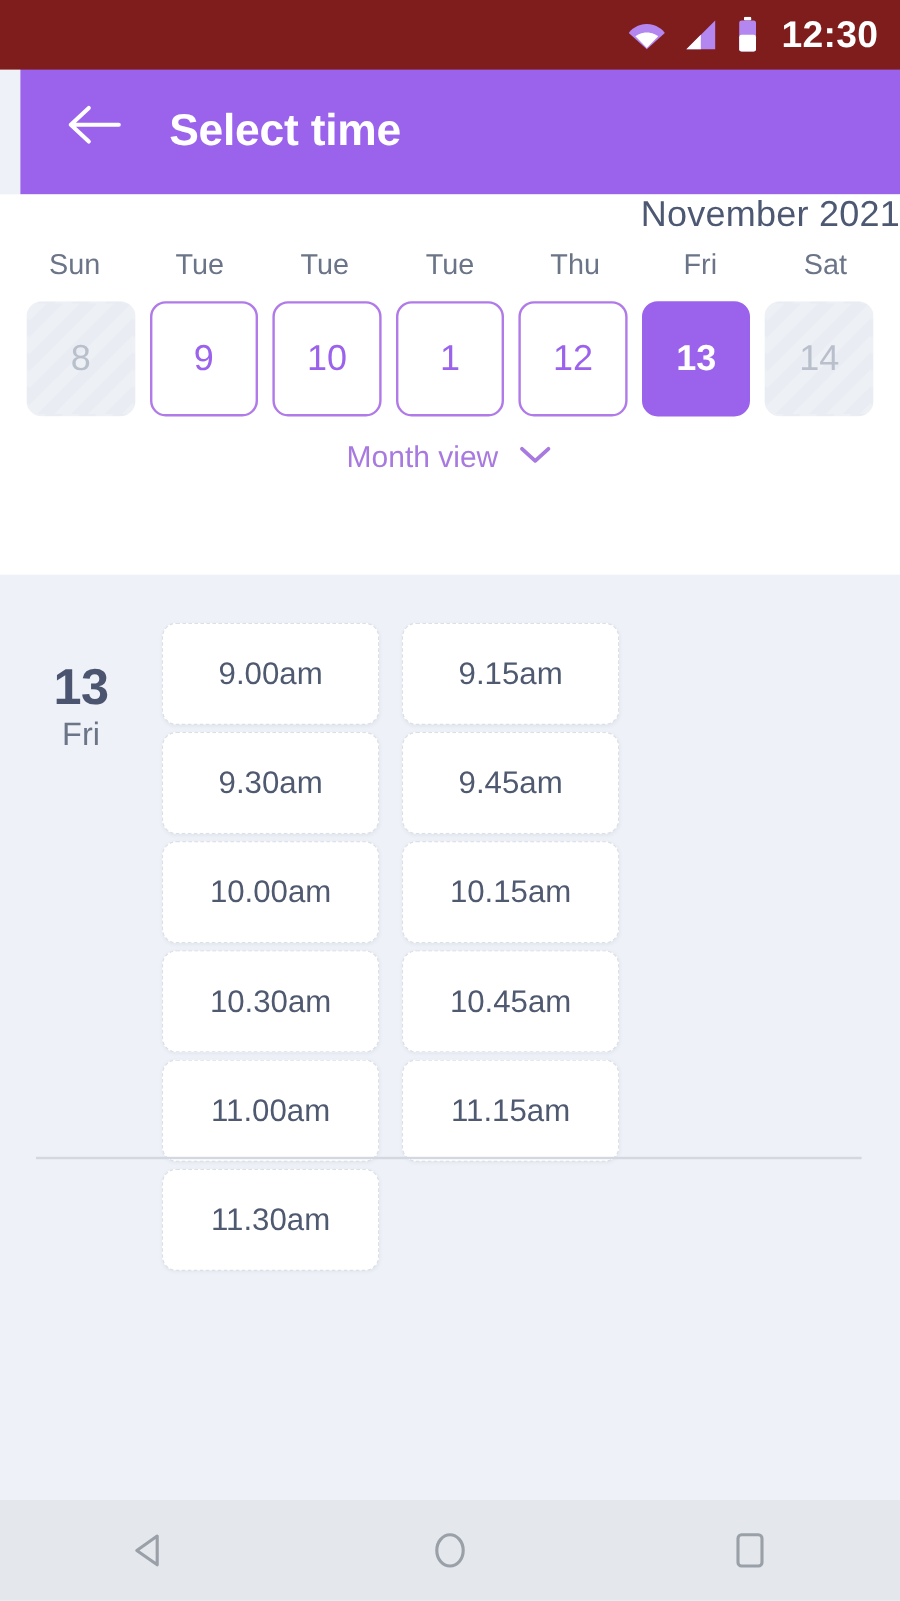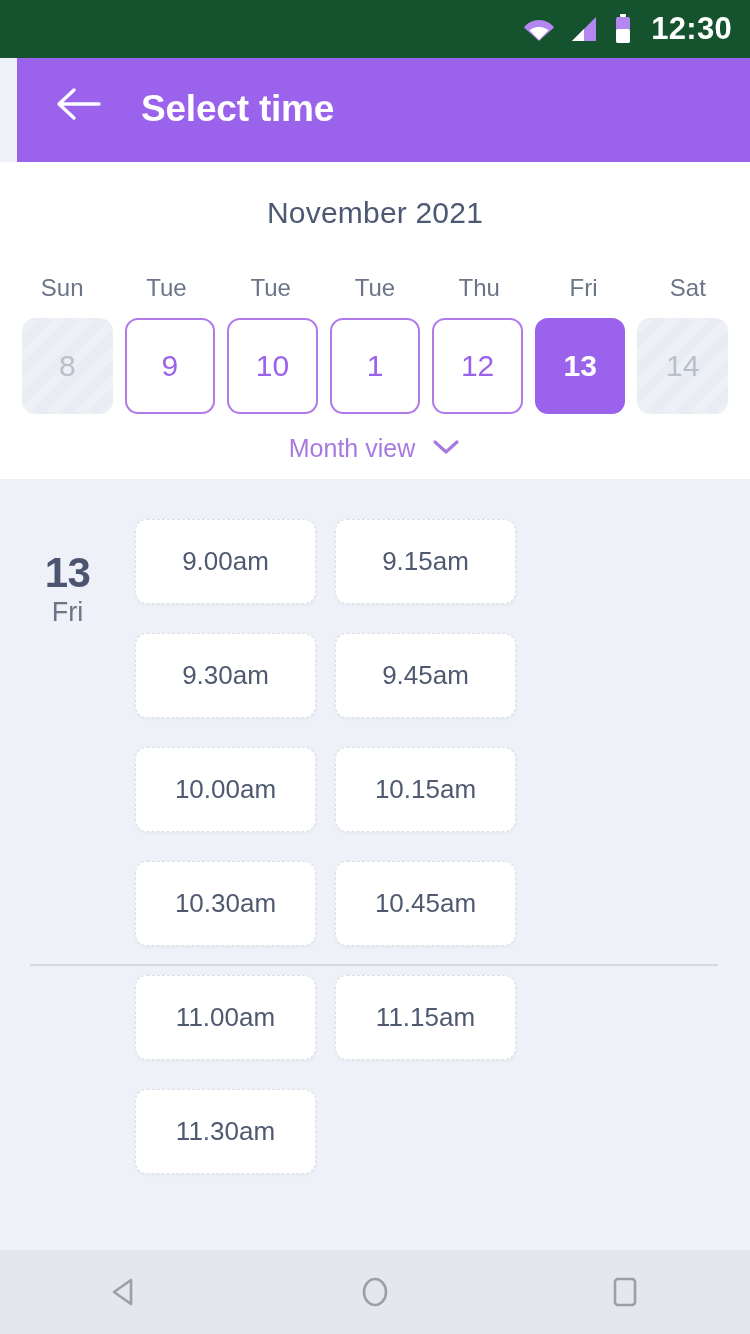--- a/index.html
+++ b/index.html
@@ -15,21 +15,21 @@
     background: #eef1f7;
     position: relative;
   }
 
   
   .status-bar {
     position: absolute;
     top: 0; left: 0;
     width: 750px;
     height: 58px;
-    background: #14532d;
+    background: #7f1d1d;
     display: flex;
     align-items: center;
     justify-content: flex-end;
     padding-right: 18px;
     gap: 14px;
   }
   .status-icon { display: flex; align-items: center; justify-content: center; }
   .status-time {
     color: #ffffff;
     font-size: 31px;
@@ -71,29 +71,28 @@
 
   
   .calendar-panel {
     position: absolute;
     top: 162px; left: 0;
     width: 750px;
     height: 317px;
     background: #ffffff;
   }
   .month-title {
-    text-align: center;
+    text-align: right;
     font-size: 30px;
     color: #4d5872;
-    padding-top: 34px;
     letter-spacing: 0.2px;
   }
   .weekday-row {
     display: flex;
-    margin-top: 44px;
+    margin-top: 11px;
     padding: 0 10px;
   }
   .weekday-cell {
     flex: 1;
     text-align: center;
     font-size: 24px;
     color: #6b7587;
   }
   .days-row {
     display: flex;
@@ -176,21 +175,21 @@
   .day-label .dow {
     font-size: 27px;
     color: #6b7587;
     margin-top: 2px;
   }
 
   .slot-grid {
     flex: 1;
     display: flex;
     flex-wrap: wrap;
-    gap: 29px 19px;
+    gap: 6px 19px;
     padding-right: 46px;
   }
   .slot-card {
     width: 181px;
     height: 85px;
     background: #ffffff;
     border-radius: 12px;
     border: 1px dashed rgba(190,198,212,0.55);
     display: flex;
     align-items: center;

